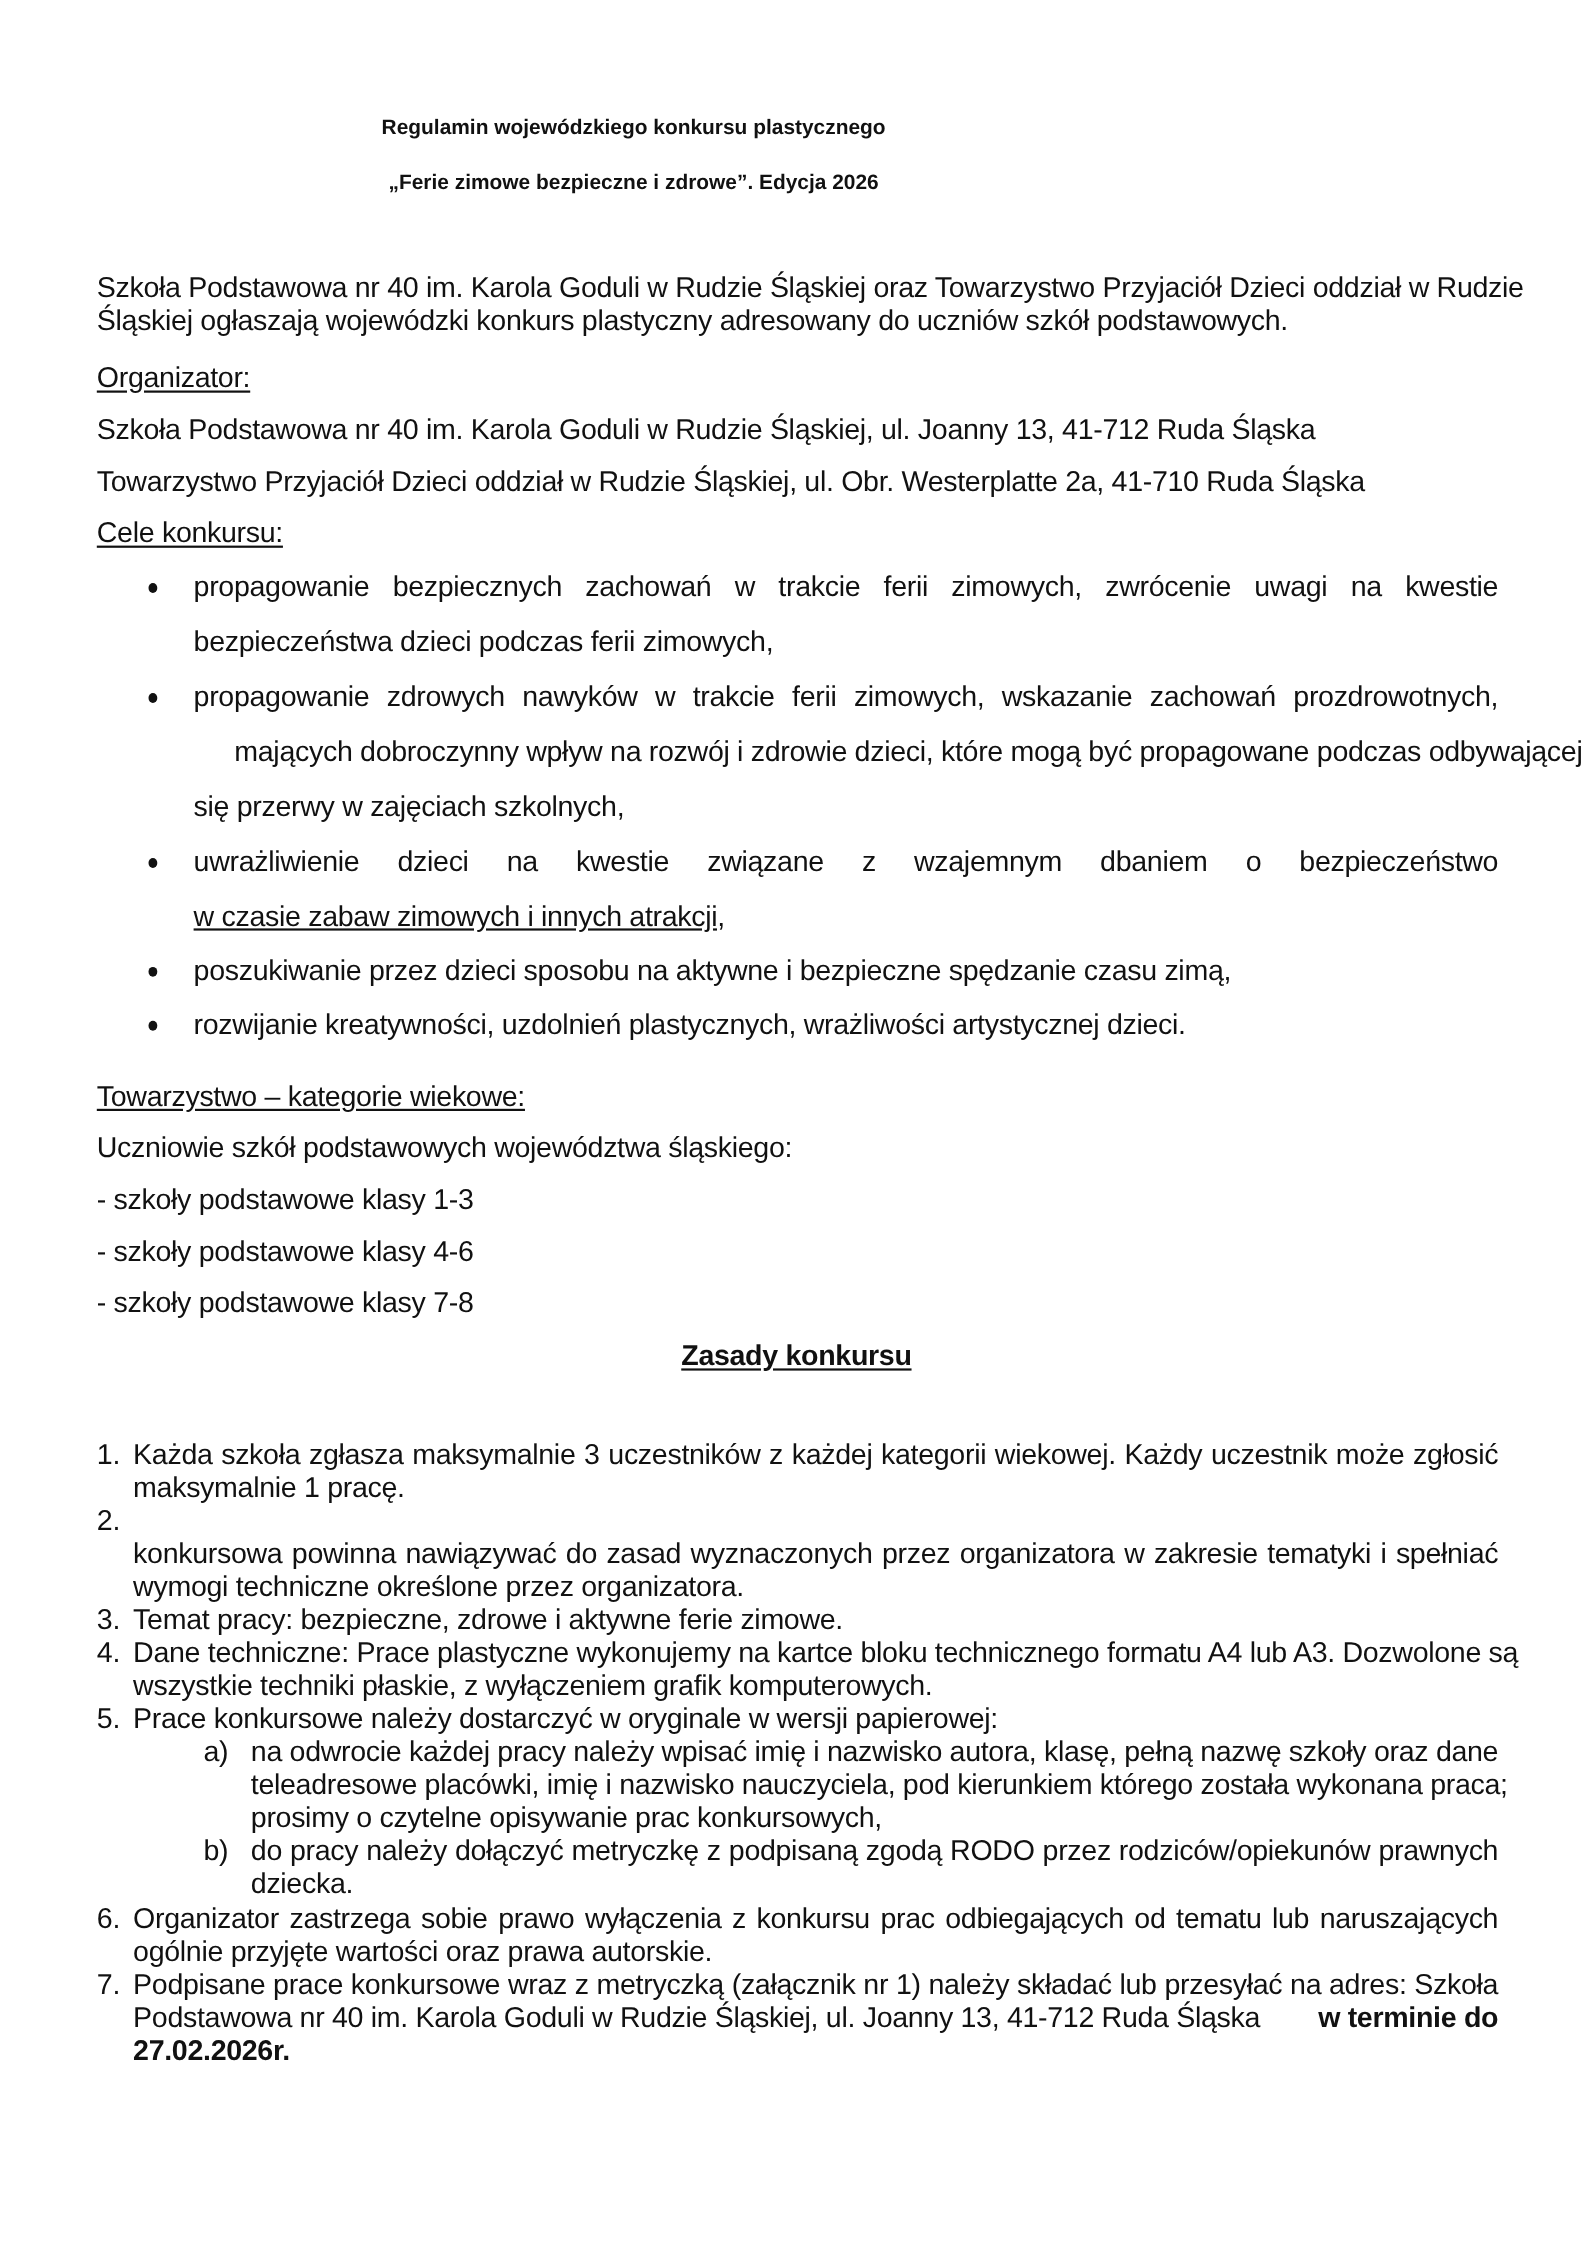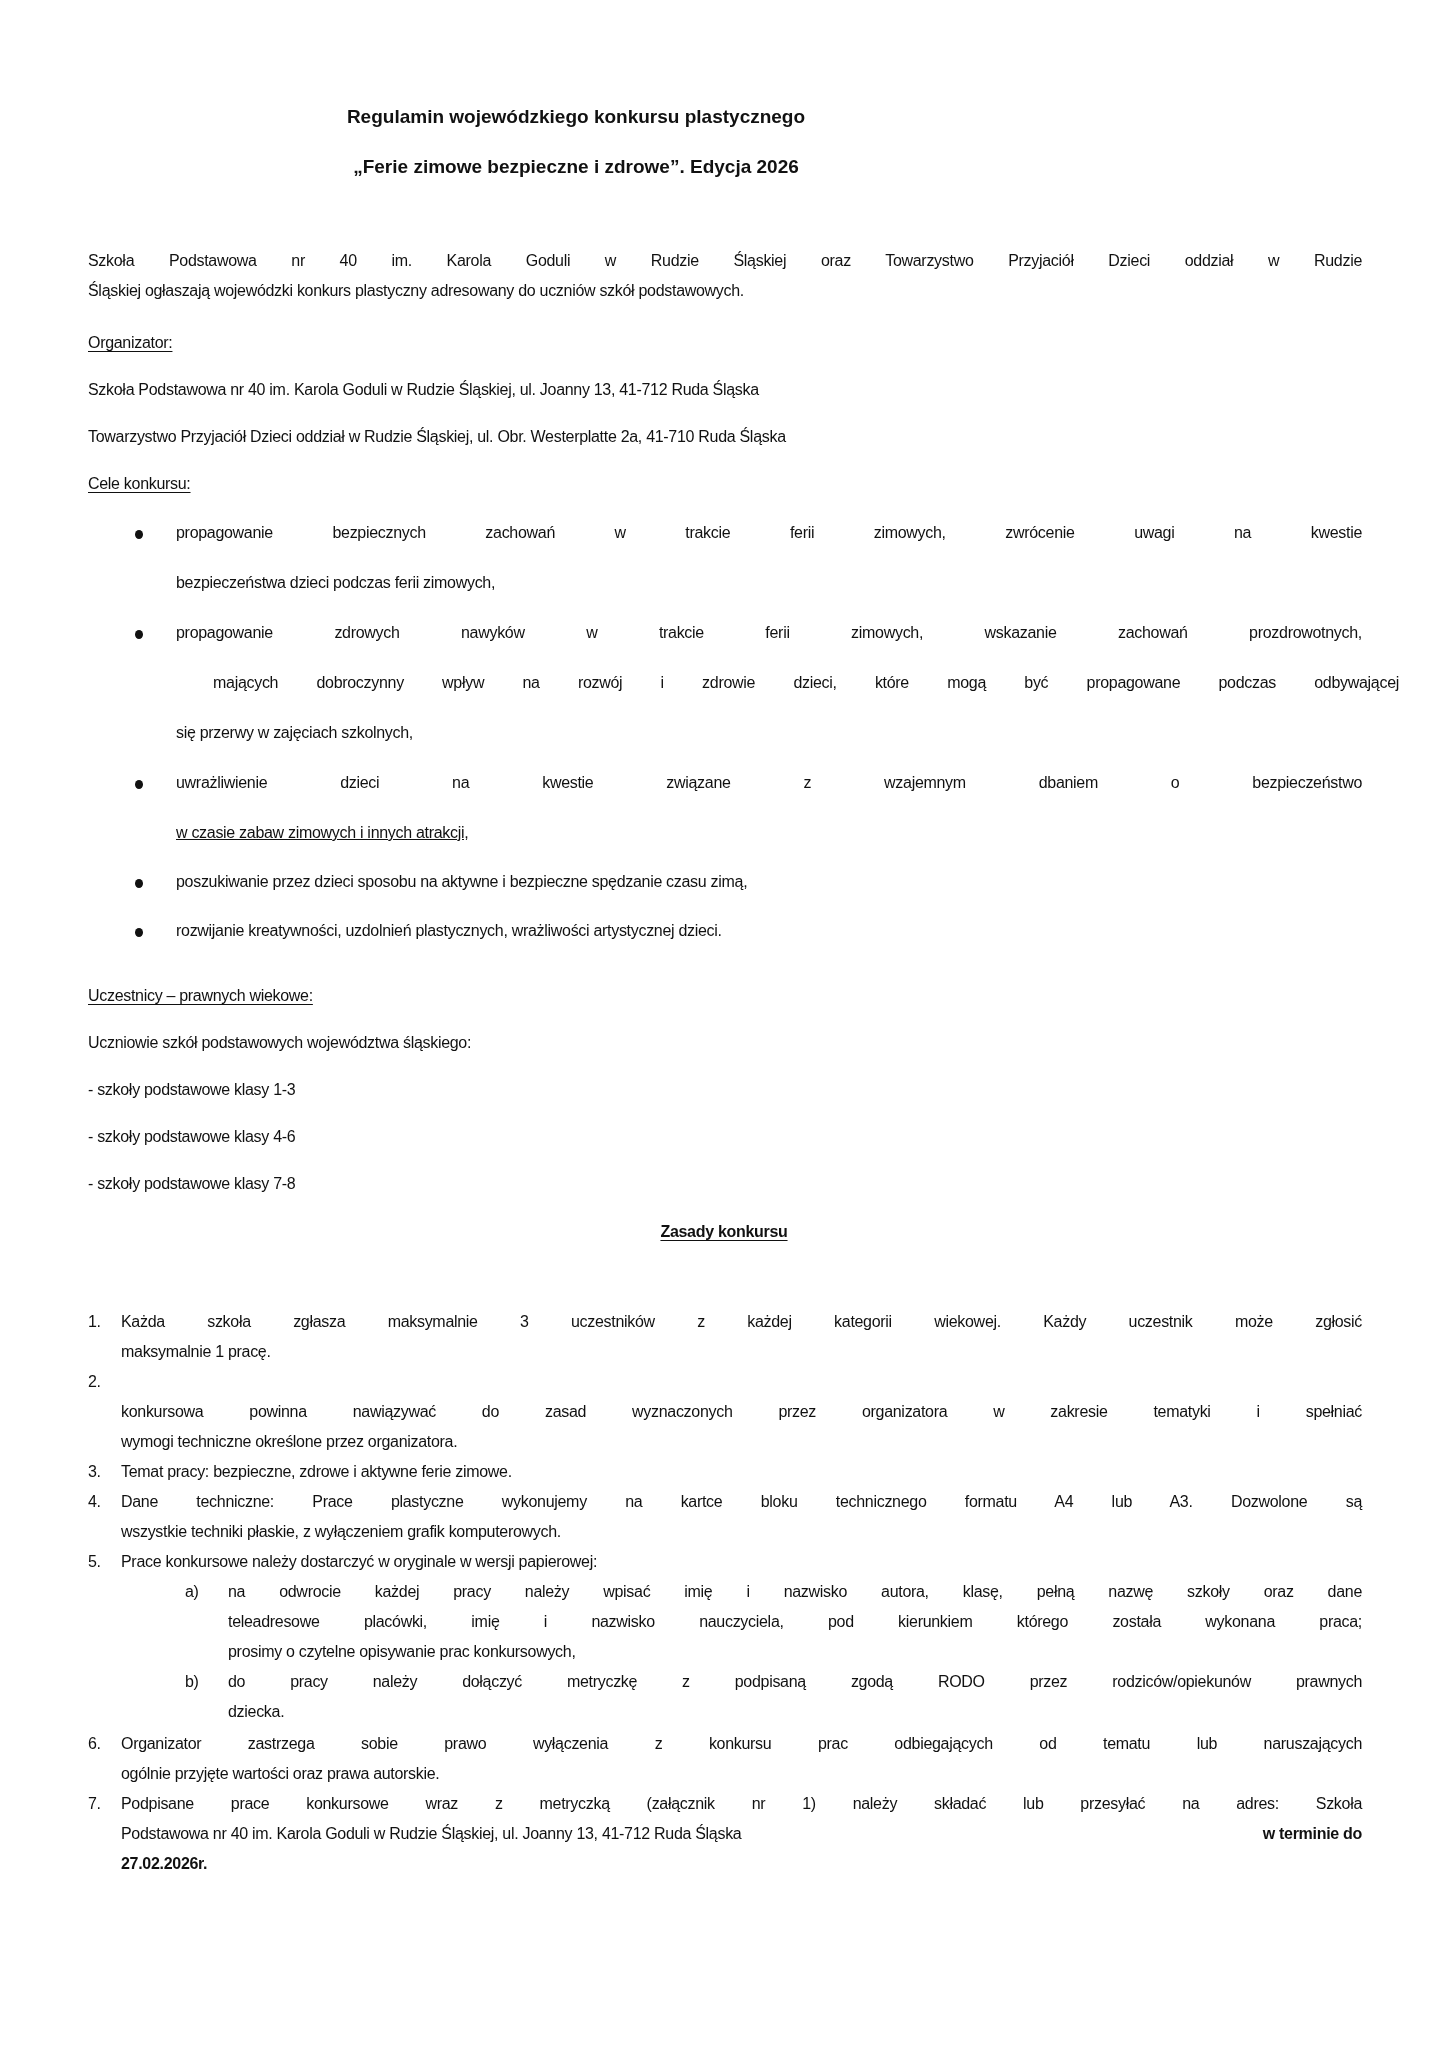--- a/index.html
+++ b/index.html
@@ -1,19 +1,19 @@
 <!DOCTYPE html>
 <html><head>
 <meta charset="utf-8">
 <style>
   html, body { margin: 0; padding: 0; background: #ffffff; }
   body { width: 1448px; height: 2048px; position: relative; overflow: hidden; color: #111; font-family: "Liberation Sans", sans-serif; }
   .page { position: absolute; left: 0; top: 0; width: 1448px; height: 2048px; }
   .abs { position: absolute; white-space: nowrap; }
-  .txt { font-size: 16px; line-height: 26px; letter-spacing: -0.3px; }
+  .txt { font-size: 26px; line-height: 26px; letter-spacing: -0.3px; }
   .just { text-align: justify; text-align-last: justify; white-space: nowrap; }
   .title { font-weight: bold; font-size: 19px; text-align: center; width: 1152px; left: 0; }
   .u { text-decoration: underline; text-underline-offset: 3px; }
   .b { font-weight: bold; }
   .bullet { position: absolute; width: 8px; height: 9px; border-radius: 50%; background: #111; }
 </style>
 </head>
 <body>
 
 <div class="page">
@@ -42,21 +42,21 @@
   <div class="bullet" style="left:135px; top:780px;"></div>
   <div class="abs txt just" style="left:176px; width:1186px; top:770px;">uwrażliwienie dzieci na kwestie związane z wzajemnym dbaniem o bezpieczeństwo</div>
   <div class="abs txt" style="left:176px; top:820px;text-decoration:underline;">w czasie zabaw zimowych i innych atrakcji,</div>
 
   <div class="bullet" style="left:135px; top:879px;"></div>
   <div class="abs txt" style="left:176px; top:869px;">poszukiwanie przez dzieci sposobu na aktywne i bezpieczne spędzanie czasu zimą,</div>
 
   <div class="bullet" style="left:135px; top:928px;"></div>
   <div class="abs txt" style="left:176px; top:918px;">rozwijanie kreatywności, uzdolnień plastycznych, wrażliwości artystycznej dzieci.</div>
 
-  <div class="abs txt u" style="left:88px; top:983px;">Uczestnicy – prawnych wiekowe:</div>
+  <div class="abs txt u" style="left:88px; top:983px;">Towarzystwo – kategorie wiekowe:</div>
   <div class="abs txt" style="left:88px; top:1030px;">Uczniowie szkół podstawowych województwa śląskiego:</div>
   <div class="abs txt" style="left:88px; top:1077px;text-align:center;">- szkoły podstawowe klasy 1-3</div>
   <div class="abs txt" style="left:88px; top:1124px;">- szkoły podstawowe klasy 4-6</div>
   <div class="abs txt" style="left:88px; top:1171px;">- szkoły podstawowe klasy 7-8</div>
 
   <div class="abs txt b u" style="left:0; width:1448px; text-align:center; top:1219px;">Zasady konkursu</div>
 
   <div class="abs txt" style="left:88px; top:1309px;">1.</div>
   <div class="abs txt just" style="left:121px; width:1241px; top:1309px;">Każda szkoła zgłasza maksymalnie 3 uczestników z każdej kategorii wiekowej. Każdy uczestnik może zgłosić</div>
   <div class="abs txt" style="left:121px; top:1339px;">maksymalnie 1 pracę.</div>

